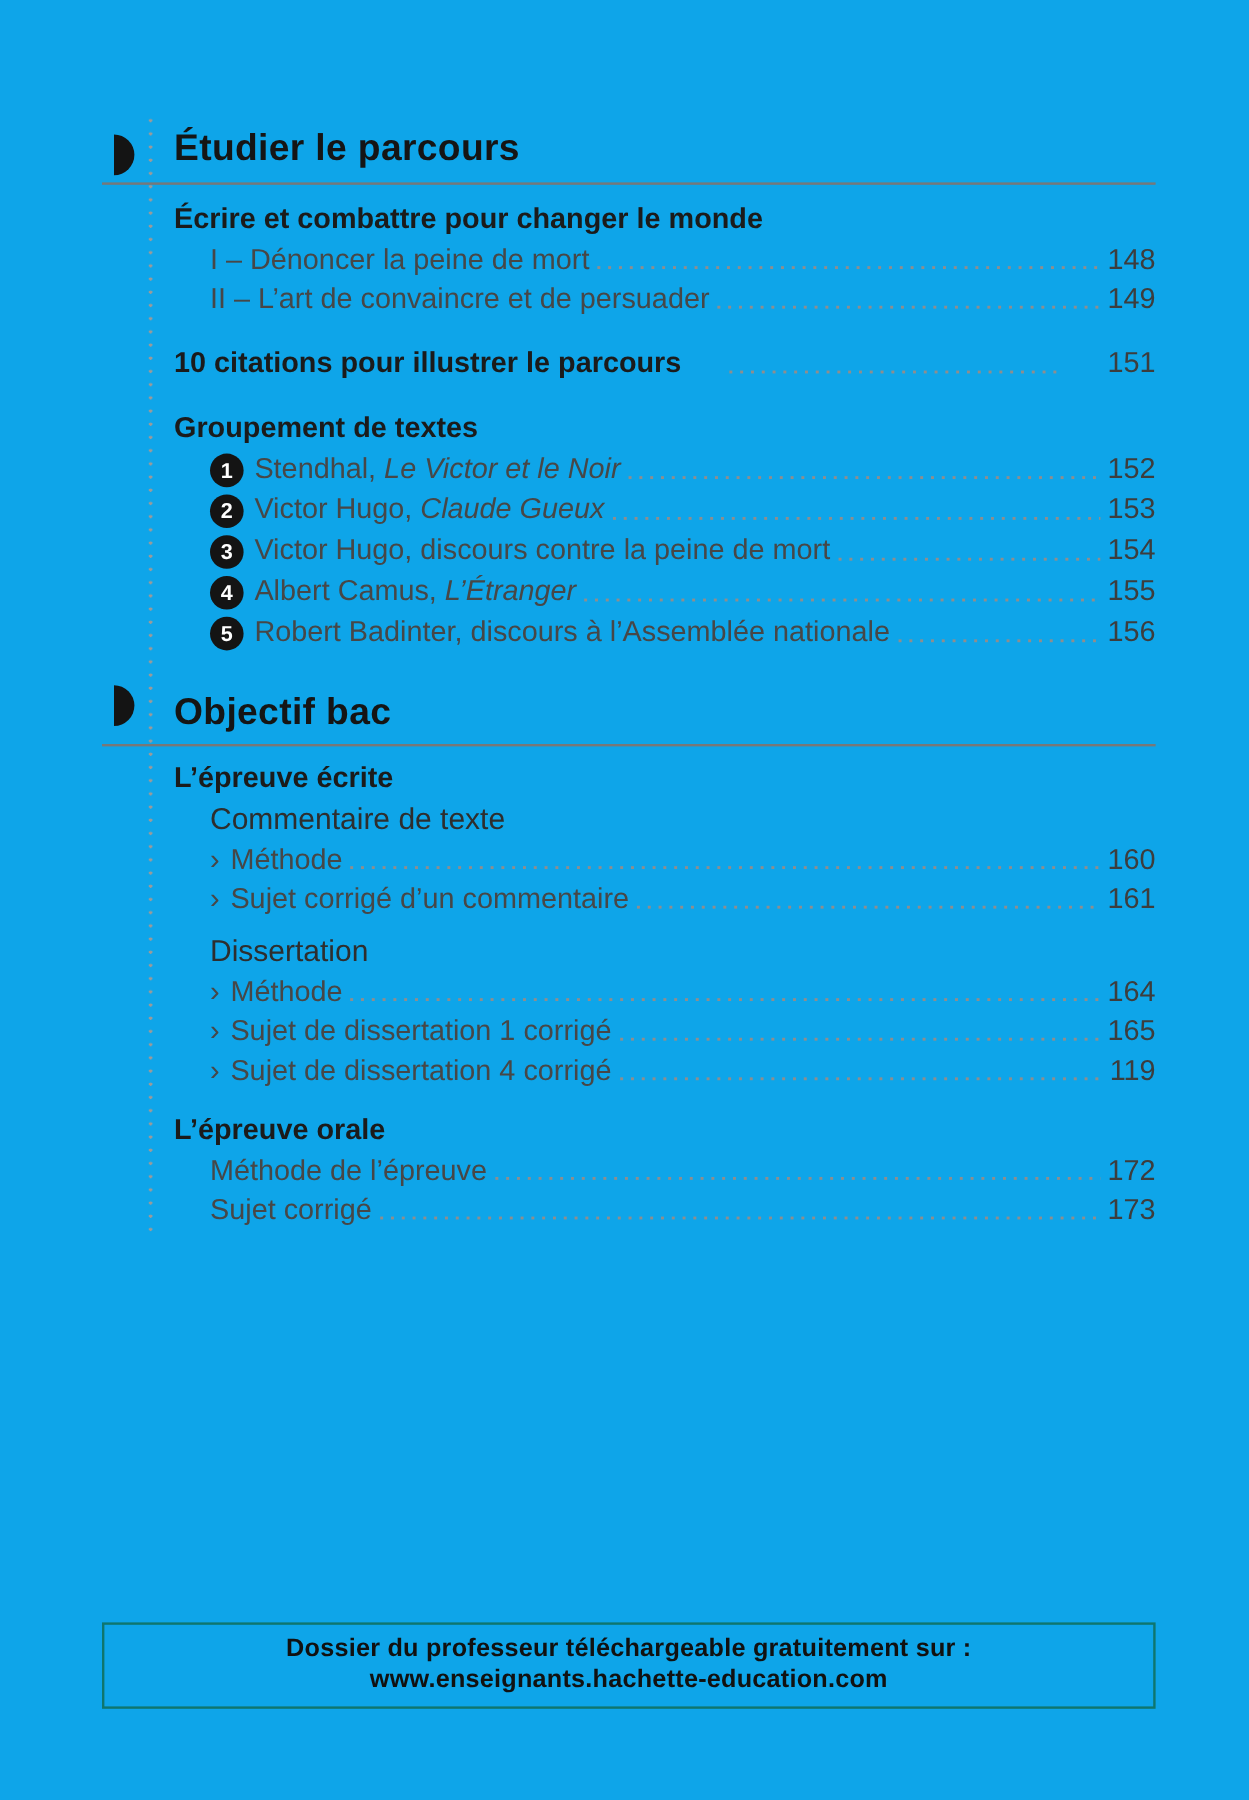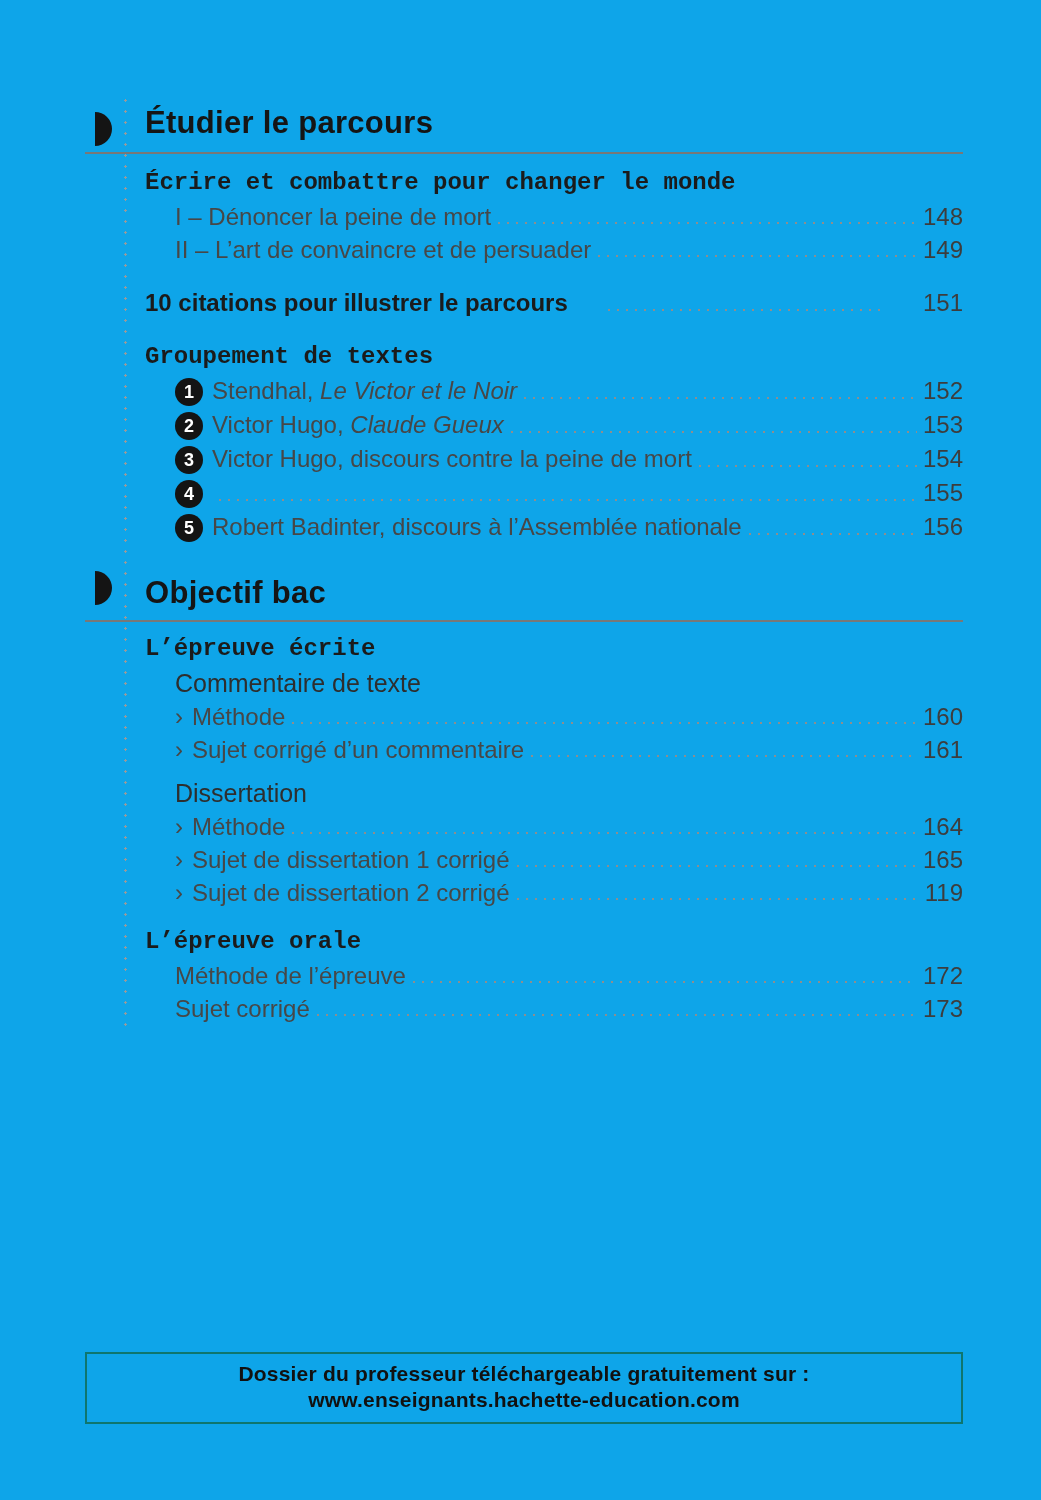--- a/index.html
+++ b/index.html
@@ -37,21 +37,21 @@
     font-size:31px; line-height:42px;
     font-weight:800; color:#151515;
     letter-spacing:0.3px;
   }
   .rule { height:2px; background:#787878; margin-top:8px; margin-bottom:12px; }
   .rule2 { margin-top:6px; margin-bottom:10px; }
 
   .group-head {
     margin-left:60px;
     font-size:24px; line-height:34px;
-    font-weight:700; color:#1b1b1b;font-family:Liberation Mono, monospace;
+    font-weight:700; color:#1b1b1b;
   }
   .sub-head {
     margin-left:90px;
     font-size:25px; line-height:34px;
     font-weight:400; color:#2e2e2e;
   }
 
   .row {
     display:flex; align-items:flex-end;
     font-size:24px; line-height:33px;
@@ -151,20 +151,21 @@
       <span class="pg">153</span>
     </div>
     <div class="row indent1 lh34">
       <span class="badge">3</span>
       <span class="lbl"><span>Victor Hugo, discours contre la peine de mort</span><span class="ital"></span></span>
       <span class="leader"></span>
       <span class="pg">154</span>
     </div>
     <div class="row indent1 lh34">
       <span class="badge">4</span>
+      <span class="lbl"><span>Albert Camus, </span><span class="ital">L’Étranger</span></span>
       <span class="leader"></span>
       <span class="pg">155</span>
     </div>
     <div class="row indent1 lh34">
       <span class="badge">5</span>
       <span class="lbl"><span>Robert Badinter, discours à l’Assemblée nationale</span><span class="ital"></span></span>
       <span class="leader"></span>
       <span class="pg">156</span>
     </div>
 
@@ -195,21 +196,21 @@
       <span class="pg">164</span>
     </div>
     <div class="row indent1">
       <span class="marker">›</span>
       <span class="lbl">Sujet de dissertation 1 corrigé</span>
       <span class="leader"></span>
       <span class="pg">165</span>
     </div>
     <div class="row indent1">
       <span class="marker">›</span>
-      <span class="lbl">Sujet de dissertation 2 corrigé</span>
+      <span class="lbl">Sujet de dissertation 4 corrigé</span>
       <span class="leader"></span>
       <span class="pg">119</span>
     </div>
 
     <div class="group-head mt16">L’épreuve orale</div>
     <div class="row indent1">
       <span class="lbl">Méthode de l’épreuve</span>
       <span class="leader"></span>
       <span class="pg">172</span>
     </div>

